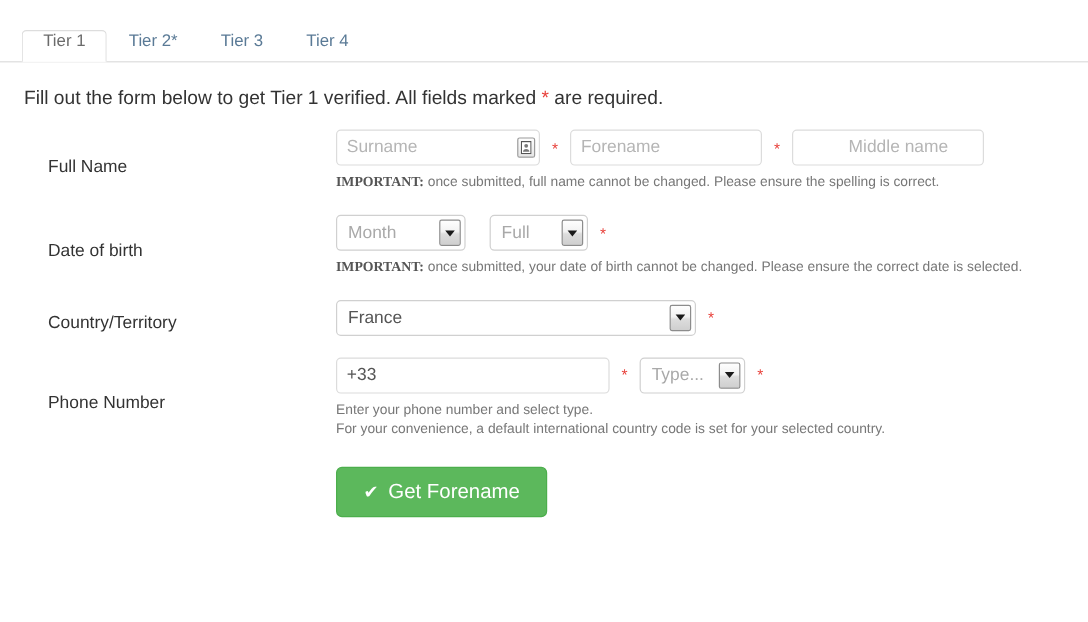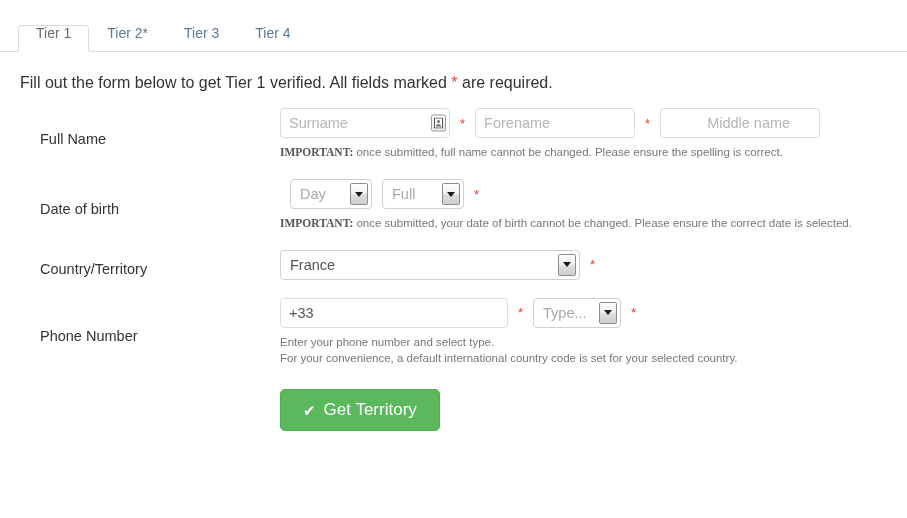--- a/index.html
+++ b/index.html
@@ -229,25 +229,25 @@
       <div class="help">
         <b>IMPORTANT:</b><span> once submitted, full name cannot be changed. Please ensure the spelling is correct.</span>
       </div>
     </div>
   </div>
 
   <div class="form-row">
     <div class="label-col">Date of birth</div>
     <div class="field-col">
       <div class="field-line">
+        <span class="sel month placeholder">
+          <span class="sel-text">Month</span>
+          <span class="sel-arrow"></span>
+        </span>
         <span class="gap"></span>
-        <span class="sel day placeholder">
-          <span class="sel-text">Day</span>
-          <span class="sel-arrow"></span>
-        </span>
         <span class="gap"></span>
         <span class="sel year placeholder">
           <span class="sel-text">Full</span>
           <span class="sel-arrow"></span>
         </span>
         <span class="star">*</span>
       </div>
       <div class="help">
         <b>IMPORTANT:</b><span> once submitted, your date of birth cannot be changed. Please ensure the correct date is selected.</span>
       </div>
@@ -282,17 +282,17 @@
       <div class="help">
         <span class="line">Enter your phone number and select type.</span>
         <span class="line">For your convenience, a default international country code is set for your selected country.</span>
       </div>
     </div>
   </div>
 
   <div class="submit-row">
     <button class="btn-verify">
       <span class="check-glyph">✔</span>
-      <span>Get Territory</span>
+      <span>Get Forename</span>
     </button>
   </div>
 
 </div>
 
 </body></html>

